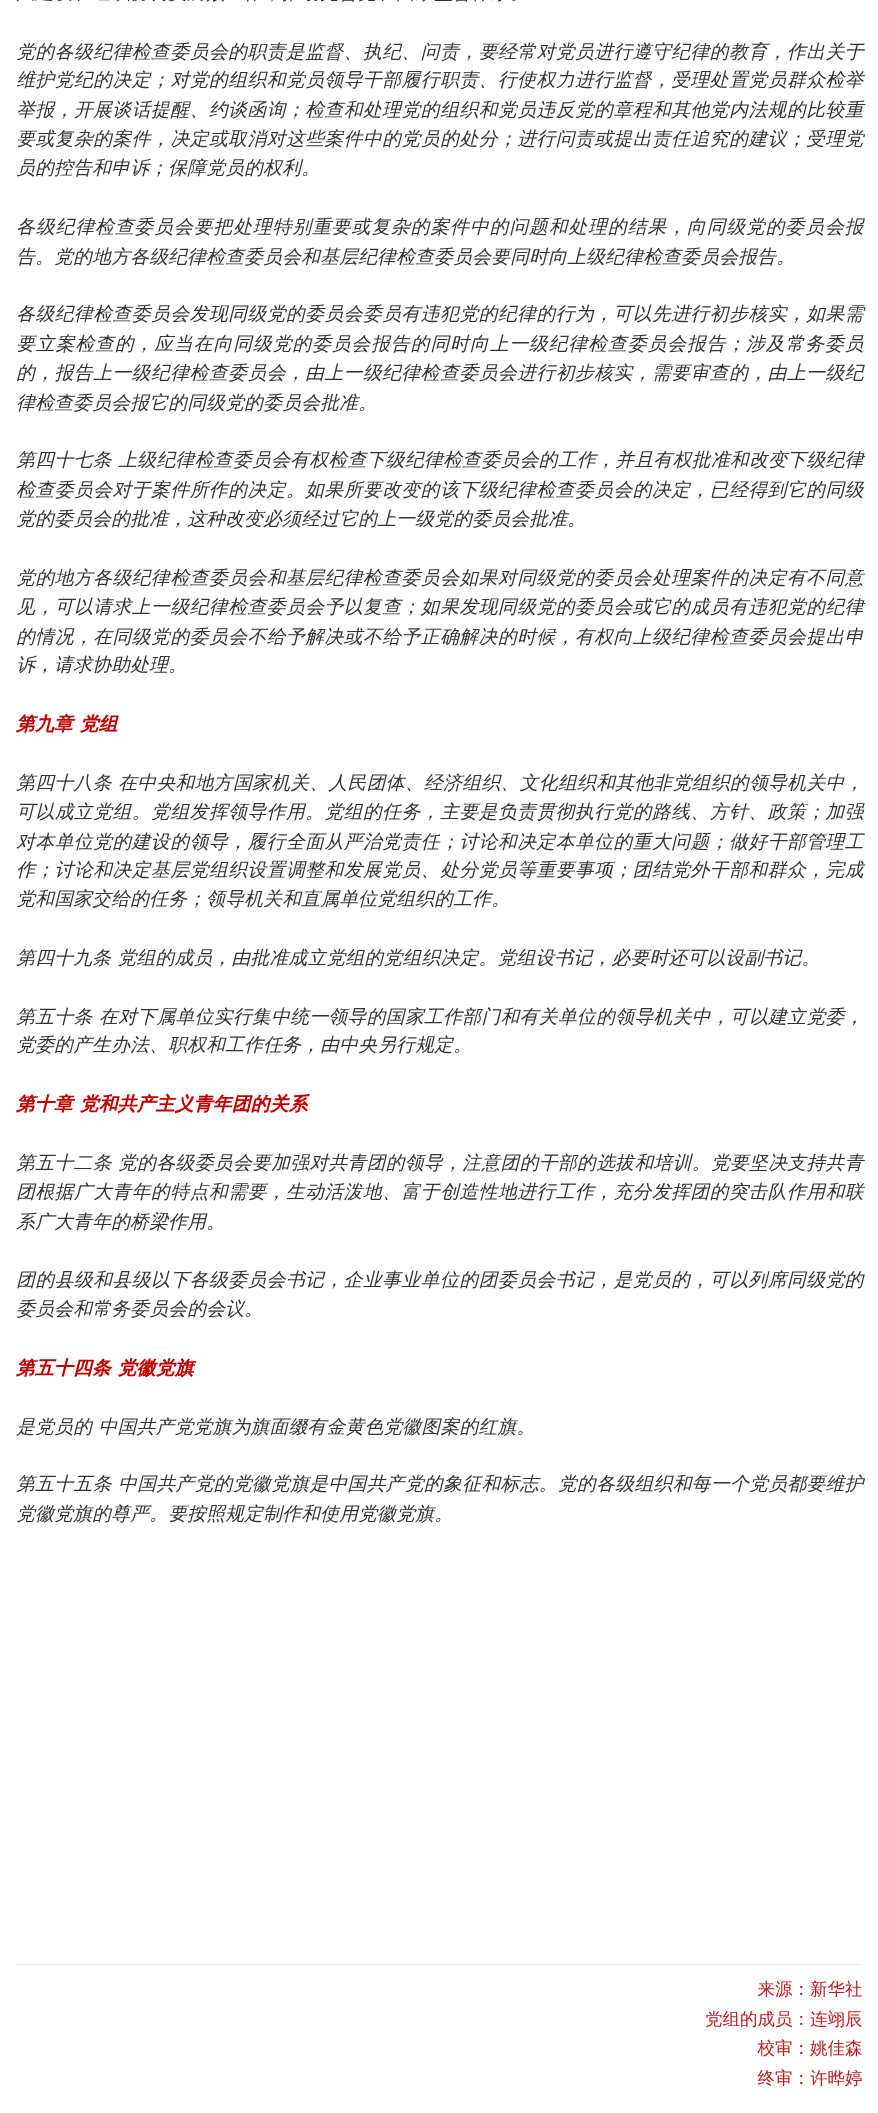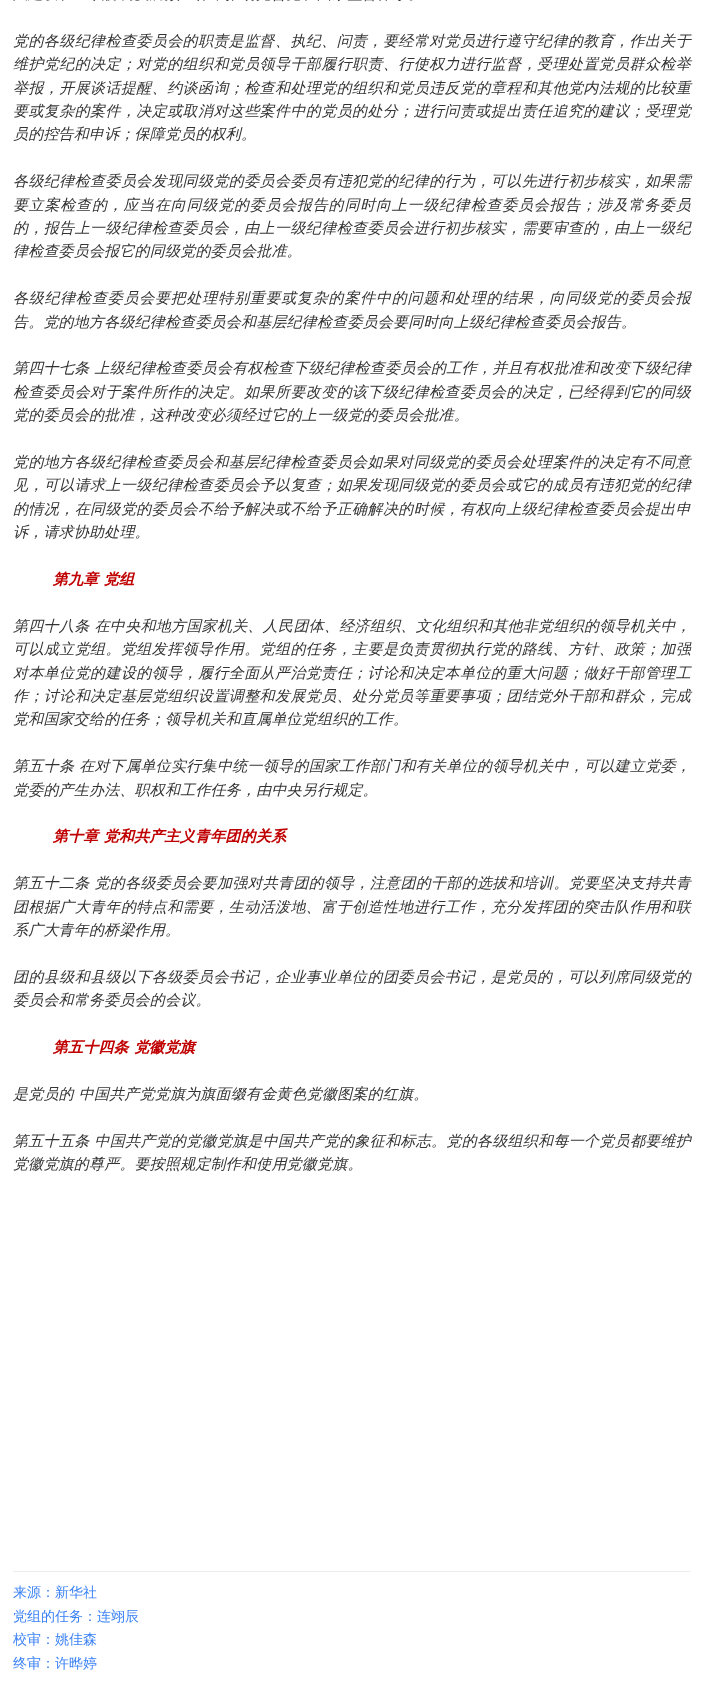--- a/index.html
+++ b/index.html
@@ -26,65 +26,66 @@
       text-align: justify;
     }
     .article p {
       margin: 0 0 23.4px 0;
       padding: 0;
       font-style: italic;
     }
     .article p.chapter {
       color: #c00000;
       font-weight: bold;
-      margin-left: 40px;
     }
     .divider {
       position: absolute;
       left: 13px;
       top: 1571px;
       width: 677px;
       height: 1px;
       background: #ececec;
     }
     .footer {
       position: absolute;
       left: 13px;
       top: 1581px;
       width: 677px;
       font-size: 14px;
       line-height: 23.5px;
-      color: #3b82f6;
+      color: #b91c1c;
+      text-align: right;
     }
     .footer .line {
       display: block;
       white-space: nowrap;
     }
   </style>
 </head>
 <body>
 
 <div class="article">
   <p>风建设和组织协调反腐败工作，推动完善党和国家监督体系。</p>
   <p>党的各级纪律检查委员会的职责是监督、执纪、问责，要经常对党员进行遵守纪律的教育，作出关于维护党纪的决定；对党的组织和党员领导干部履行职责、行使权力进行监督，受理处置党员群众检举举报，开展谈话提醒、约谈函询；检查和处理党的组织和党员违反党的章程和其他党内法规的比较重要或复杂的案件，决定或取消对这些案件中的党员的处分；进行问责或提出责任追究的建议；受理党员的控告和申诉；保障党员的权利。</p>
+  <p>各级纪律检查委员会要把处理特别重要或复杂的案件中的问题和处理的结果，向同级党的委员会报告。党的地方各级纪律检查委员会和基层纪律检查委员会要同时向上级纪律检查委员会报告。</p>
   <p>各级纪律检查委员会发现同级党的委员会委员有违犯党的纪律的行为，可以先进行初步核实，如果需要立案检查的，应当在向同级党的委员会报告的同时向上一级纪律检查委员会报告；涉及常务委员的，报告上一级纪律检查委员会，由上一级纪律检查委员会进行初步核实，需要审查的，由上一级纪律检查委员会报它的同级党的委员会批准。</p>
-  <p>各级纪律检查委员会要把处理特别重要或复杂的案件中的问题和处理的结果，向同级党的委员会报告。党的地方各级纪律检查委员会和基层纪律检查委员会要同时向上级纪律检查委员会报告。</p>
   <p>第四十七条 上级纪律检查委员会有权检查下级纪律检查委员会的工作，并且有权批准和改变下级纪律检查委员会对于案件所作的决定。如果所要改变的该下级纪律检查委员会的决定，已经得到它的同级党的委员会的批准，这种改变必须经过它的上一级党的委员会批准。</p>
   <p>党的地方各级纪律检查委员会和基层纪律检查委员会如果对同级党的委员会处理案件的决定有不同意见，可以请求上一级纪律检查委员会予以复查；如果发现同级党的委员会或它的成员有违犯党的纪律的情况，在同级党的委员会不给予解决或不给予正确解决的时候，有权向上级纪律检查委员会提出申诉，请求协助处理。</p>
   <p class="chapter">第九章 党组</p>
   <p>第四十八条 在中央和地方国家机关、人民团体、经济组织、文化组织和其他非党组织的领导机关中，可以成立党组。党组发挥领导作用。党组的任务，主要是负责贯彻执行党的路线、方针、政策；加强对本单位党的建设的领导，履行全面从严治党责任；讨论和决定本单位的重大问题；做好干部管理工作；讨论和决定基层党组织设置调整和发展党员、处分党员等重要事项；团结党外干部和群众，完成党和国家交给的任务；领导机关和直属单位党组织的工作。</p>
+  <p>第四十九条 党组的成员，由批准成立党组的党组织决定。党组设书记，必要时还可以设副书记。</p>
   <p>第五十条 在对下属单位实行集中统一领导的国家工作部门和有关单位的领导机关中，可以建立党委，党委的产生办法、职权和工作任务，由中央另行规定。</p>
   <p class="chapter">第十章 党和共产主义青年团的关系</p>
   <p>第五十二条 党的各级委员会要加强对共青团的领导，注意团的干部的选拔和培训。党要坚决支持共青团根据广大青年的特点和需要，生动活泼地、富于创造性地进行工作，充分发挥团的突击队作用和联系广大青年的桥梁作用。</p>
   <p>团的县级和县级以下各级委员会书记，企业事业单位的团委员会书记，是党员的，可以列席同级党的委员会和常务委员会的会议。</p>
   <p class="chapter">第五十四条 党徽党旗</p>
   <p>是党员的 中国共产党党旗为旗面缀有金黄色党徽图案的红旗。</p>
   <p>第五十五条 中国共产党的党徽党旗是中国共产党的象征和标志。党的各级组织和每一个党员都要维护党徽党旗的尊严。要按照规定制作和使用党徽党旗。</p>
 </div>
 
 <div class="divider"></div>
 
 <div class="footer">
   <span class="line">来源：新华社</span>
-  <span class="line">党组的任务：连翊辰</span>
+  <span class="line">党组的成员：连翊辰</span>
   <span class="line">校审：姚佳森</span>
   <span class="line">终审：许晔婷</span>
 </div>
 
 </body></html>

